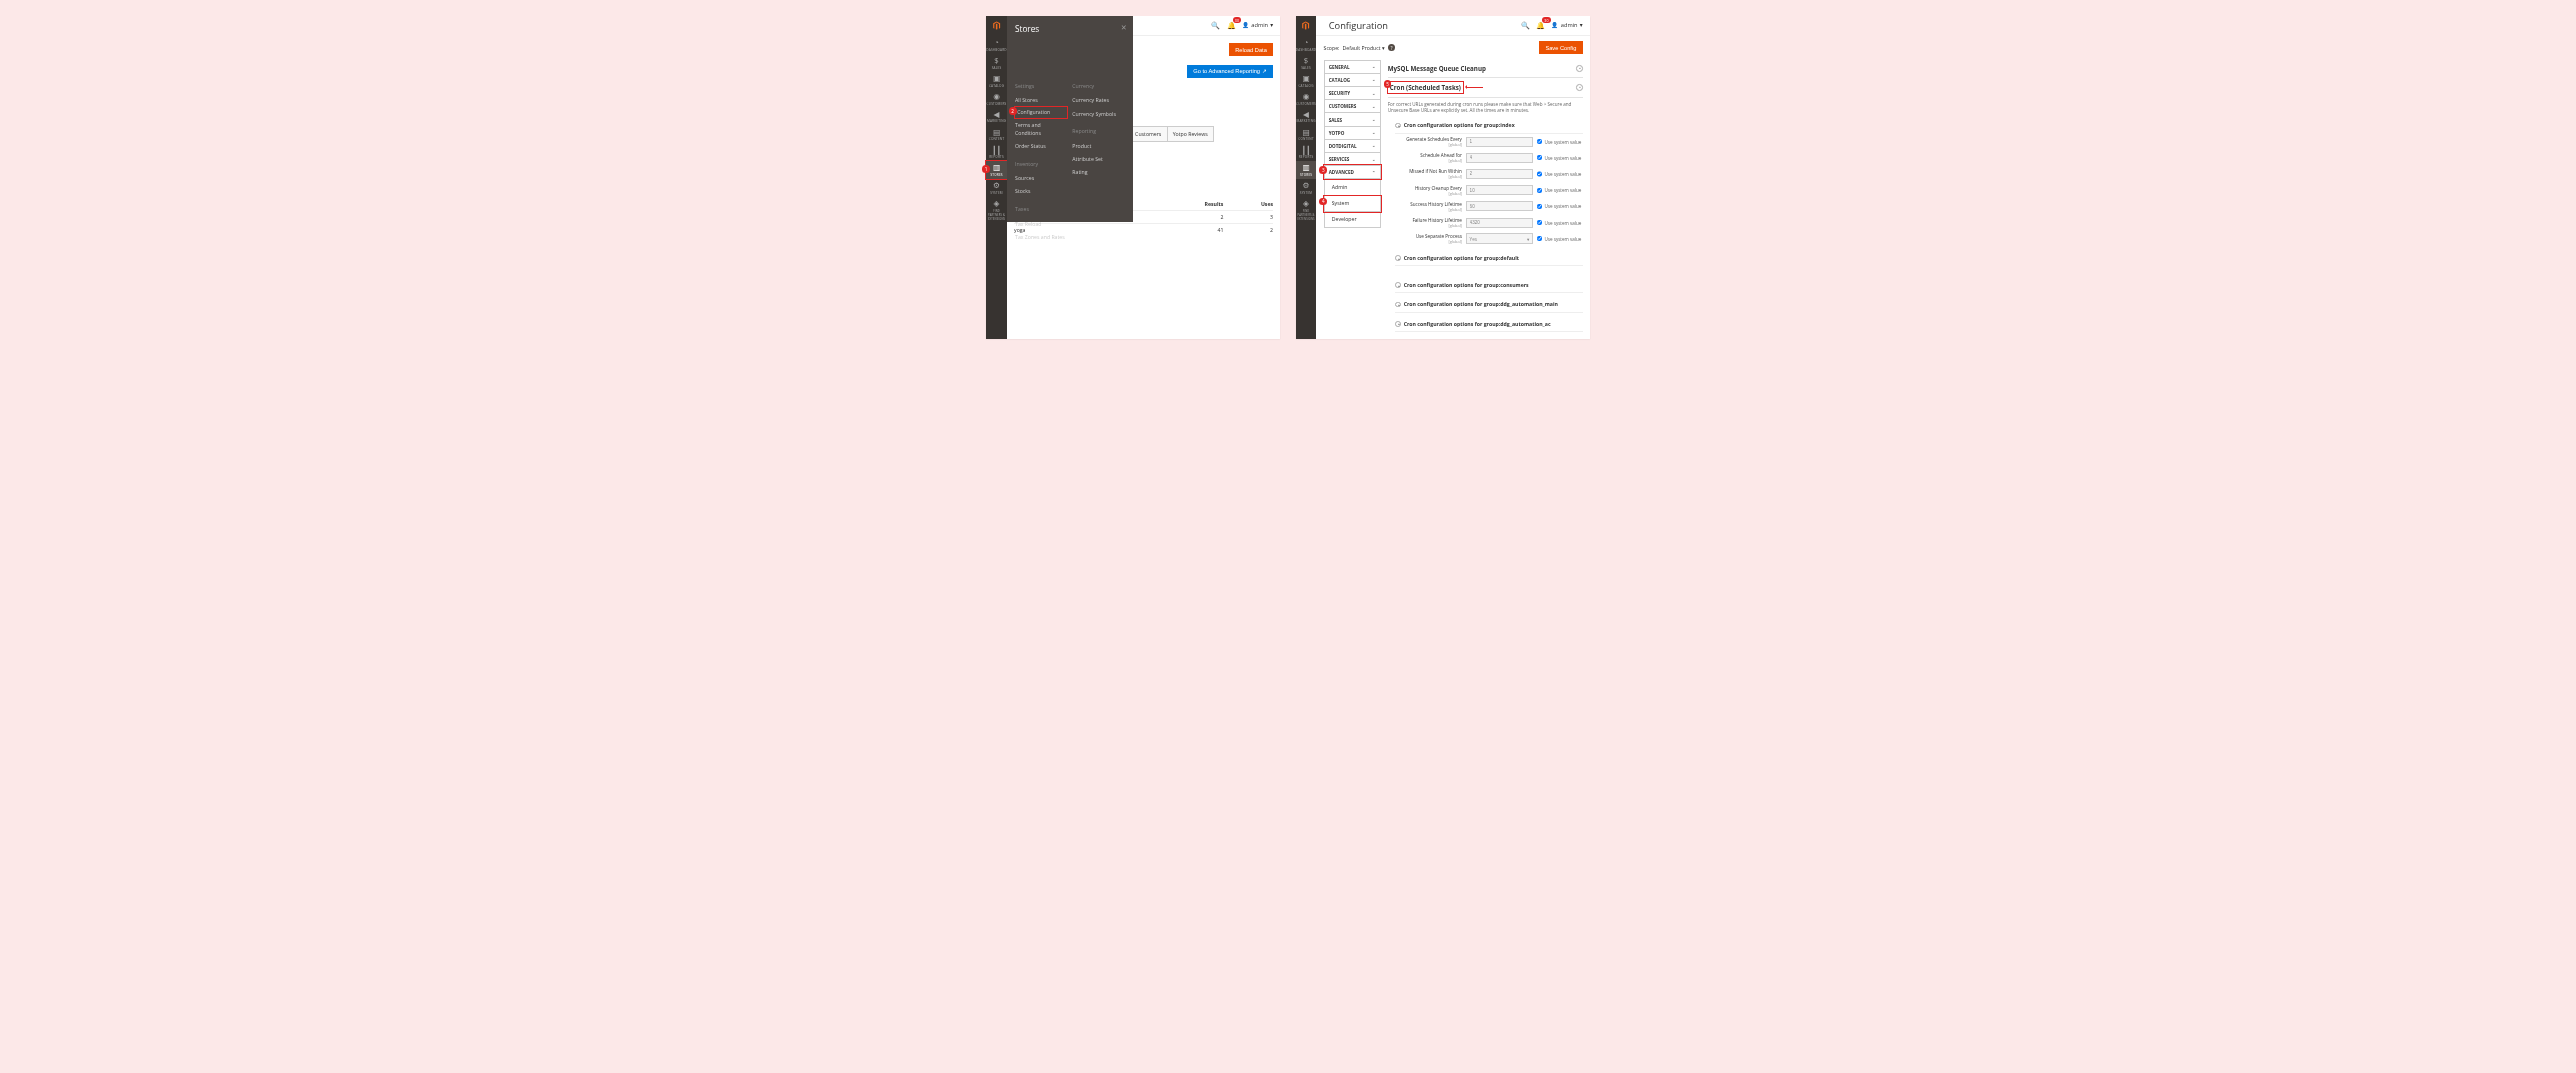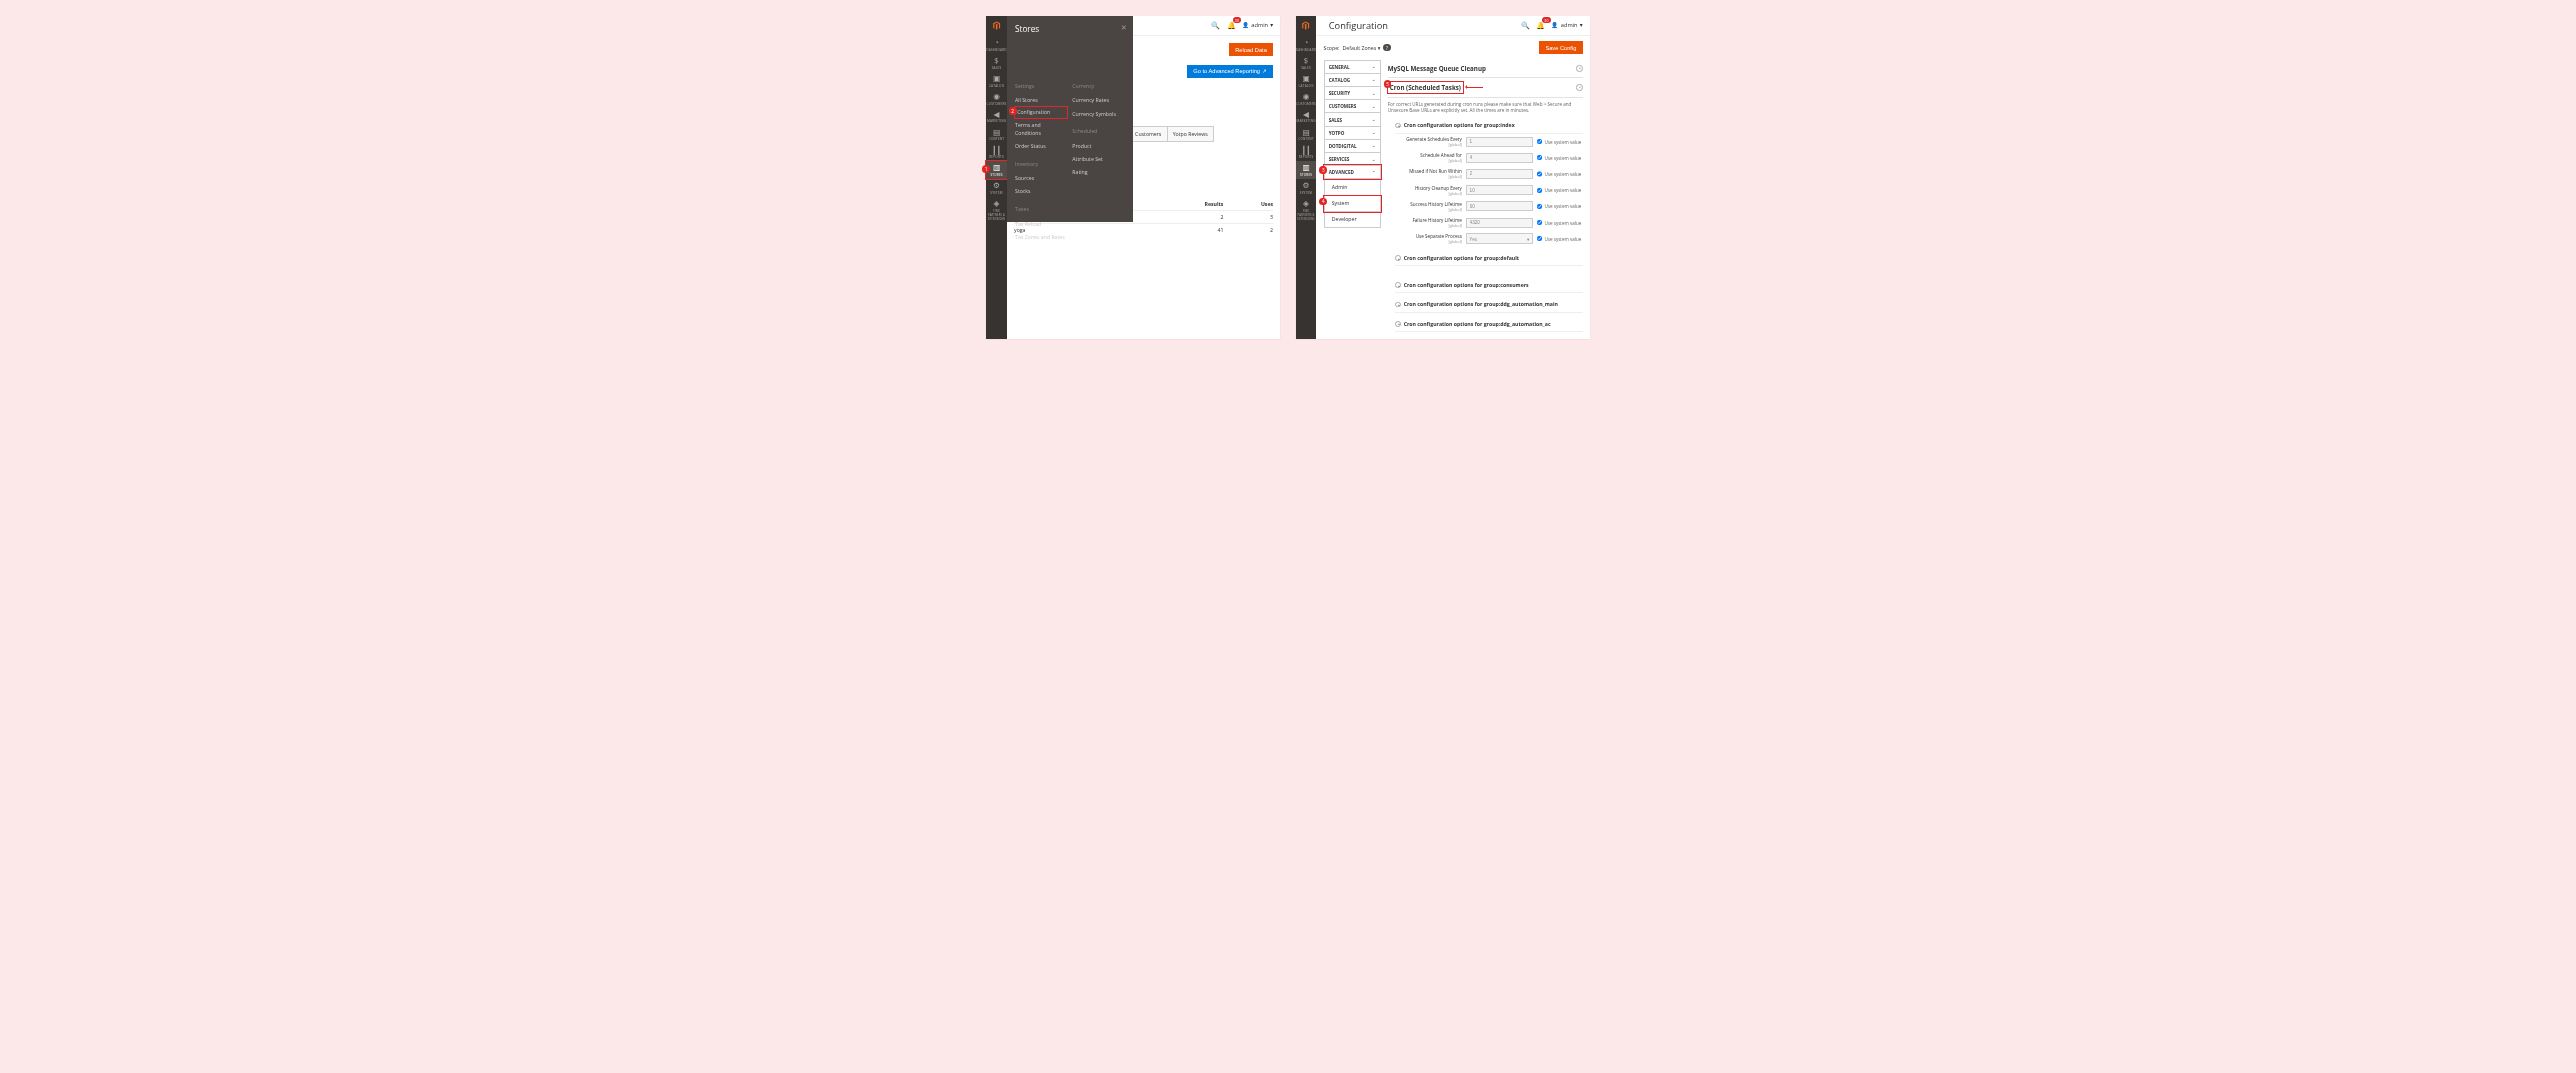--- a/index.html
+++ b/index.html
@@ -350,21 +350,21 @@
         <a>Sources</a>
         <a>Stocks</a>
         <h4>Taxes</h4>
         <a>Tax Reload</a>
         <a>Tax Zones and Rates</a>
       </div>
       <div class="fly-col">
         <h4>Currency</h4>
         <a>Currency Rates</a>
         <a>Currency Symbols</a>
-        <h4>Scheduled</h4>
+        <h4>Reporting</h4>
         <a>Product</a>
         <a>Attribute Set</a>
         <a>Rating</a>
       </div>
     </div>
   </div>
 
   <div class="main">
     <div class="topbar">
       <span class="search-ic">🔍</span>
@@ -497,21 +497,21 @@
           <span>👤</span>
           <span>admin</span>
           <span>▾</span>
         </span>
     </div>
 
     <div class="scope-row">
       <div class="scope-left">
         <span>Scope:</span>
         <span class="scope-select">
-            <span>Default Zones</span>
+            <span>Default Product</span>
             <span>▾</span>
           </span>
         <span class="help-ic">?</span>
       </div>
       <button class="btn-orange">Save Config</button>
     </div>
 
     <div class="config-body">
       <div class="config-nav">
         <div class="nav-sec">

